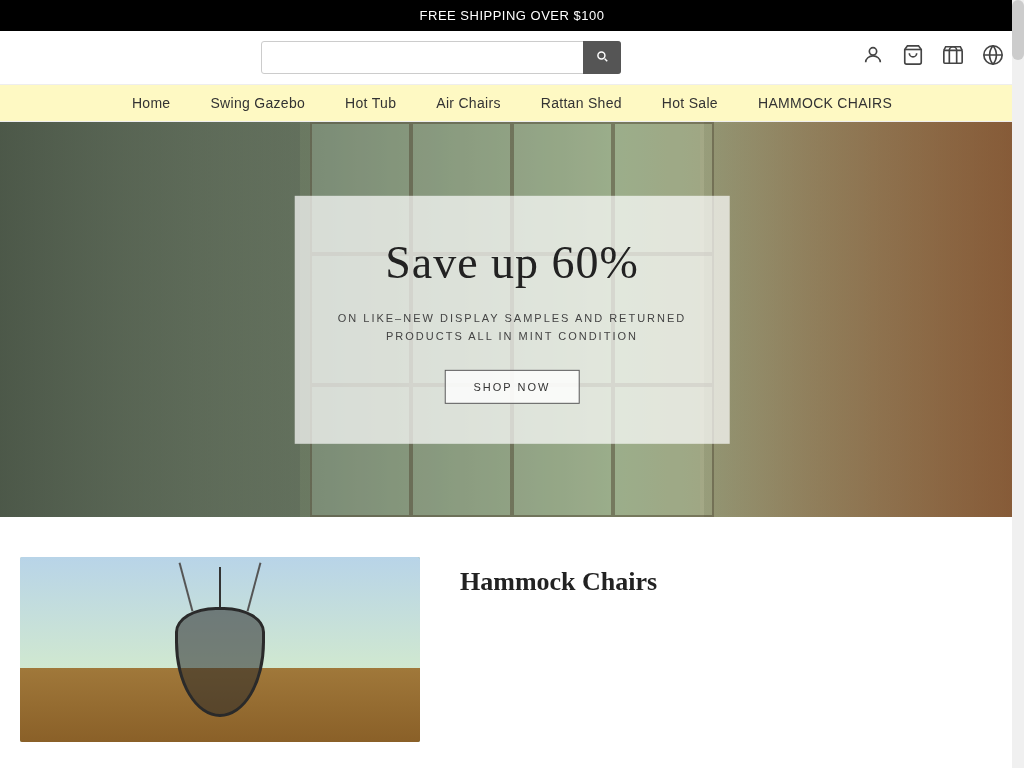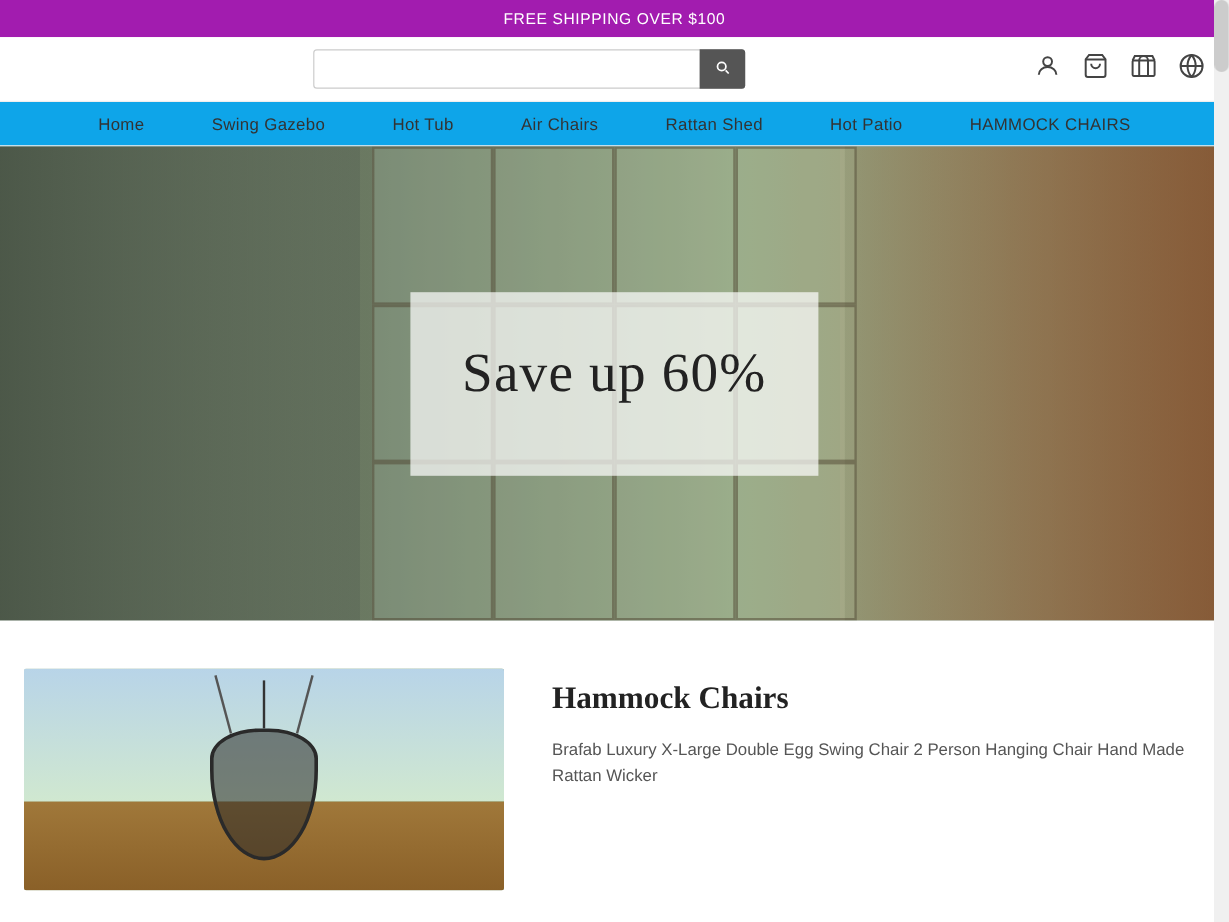--- a/index.html
+++ b/index.html
@@ -1,20 +1,20 @@
 <!DOCTYPE html>
 <html><head>
   <meta charset="utf-8">
   <style>
     * { margin: 0; padding: 0; box-sizing: border-box; }
     body { font-family: Arial, sans-serif; width: 1024px; overflow-x: hidden; background: #fff; }
 
     
     .announcement-bar {
-      background-color: #a21caf;
+      background-color: #000000;
       color: white;
       text-align: center;
       padding: 8px;
       font-size: 13px;
       letter-spacing: 0.5px;
     }
 
     
     .header {
       display: flex;
@@ -70,22 +70,22 @@
       font-size: 20px;
     }
 
     
     .nav {
       display: flex;
       justify-content: center;
       align-items: center;
       padding: 10px 14px;
       border-bottom: 1px solid #eee;
-      gap: 56px;
-      background: #0ea5e9;
+      gap: 40px;
+      background: #fef9c3;
     }
     .nav a {
       text-decoration: none;
       color: #333;
       font-size: 14px;
       letter-spacing: 0.3px;
       white-space: nowrap;
     }
 
     
@@ -104,21 +104,21 @@
       top: 0; left: 0;
     }
 
     .hero-overlay {
       position: absolute;
       top: 50%;
       left: 50%;
       transform: translate(-50%, -50%);
       background: rgba(255,255,255,0.7);
       padding: 40px 43px;
-      text-align: left;
+      text-align: center;
       min-width: 340px;
     }
     .hero-headline {
       font-size: 46px;
       font-weight: 400;
       color: #222;
       font-family: Georgia, serif;
       letter-spacing: 1px;
       margin-bottom: 20px;
     }
@@ -260,21 +260,21 @@
     </span>
   </div>
 </div>
 
 <nav class="nav">
   <a href="#">Home</a>
   <a href="#">Swing Gazebo</a>
   <a href="#">Hot Tub</a>
   <a href="#">Air Chairs</a>
   <a href="#">Rattan Shed</a>
-  <a href="#">Hot Patio</a>
+  <a href="#">Hot Sale</a>
   <a href="#">HAMMOCK CHAIRS</a>
 </nav>
 
 <section class="hero">
 
   <div class="hero-bg"></div>
 
   <div style="position:absolute;top:0;left:0;width:310px;height:100%;background:linear-gradient(to right, rgba(50,60,45,0.7) 0%, rgba(80,90,60,0.3) 100%);"></div>
 
   <div style="position:absolute;top:0;right:0;width:320px;height:100%;background:linear-gradient(to left, rgba(100,60,30,0.6) 0%, rgba(90,100,70,0.2) 100%);"></div>
@@ -291,20 +291,25 @@
     <div style="border:2px solid rgba(80,70,50,0.5);background:rgba(180,200,170,0.15);"></div>
     <div style="border:2px solid rgba(80,70,50,0.5);background:rgba(180,200,170,0.15);"></div>
     <div style="border:2px solid rgba(80,70,50,0.5);background:rgba(180,200,170,0.15);"></div>
     <div style="border:2px solid rgba(80,70,50,0.5);background:rgba(180,200,170,0.15);"></div>
     <div style="border:2px solid rgba(80,70,50,0.5);background:rgba(180,200,170,0.15);"></div>
     <div style="border:2px solid rgba(80,70,50,0.5);background:rgba(180,200,170,0.15);"></div>
   </div>
 
   <div class="hero-overlay">
     <h1 class="hero-headline">Save up 60%</h1>
+    <p class="hero-subtext">
+      <span>ON LIKE–NEW DISPLAY SAMPLES AND RETURNED</span><br>
+      <span>PRODUCTS ALL IN MINT CONDITION</span>
+    </p>
+    <a href="#" class="hero-cta">SHOP NOW</a>
   </div>
 </section>
 
 <section class="products-section">
 
   <div class="product-image-container">
     <div class="product-image-placeholder">
 
       <div class="hammock-bg"></div>
 
@@ -313,19 +318,18 @@
       <div style="position:absolute;top:10px;left:50%;transform:translateX(-50%);width:2px;height:40px;background:#333;"></div>
       <div style="position:absolute;top:50px;left:50%;transform:translateX(-50%);width:90px;height:110px;border:3px solid #2a2a2a;border-radius:50% 50% 55% 55% / 25% 25% 75% 75%;background:rgba(40,40,40,0.55);"></div>
 
       <div style="position:absolute;top:5px;left:calc(50% - 35px);width:2px;height:50px;background:#555;transform:rotate(-15deg);"></div>
       <div style="position:absolute;top:5px;left:calc(50% + 33px);width:2px;height:50px;background:#555;transform:rotate(15deg);"></div>
     </div>
   </div>
 
   <div class="product-info">
     <h2 class="product-title">Hammock Chairs</h2>
-    <p class="product-description">Brafab Luxury X-Large Double Egg Swing Chair 2 Person Hanging Chair Hand Made Rattan Wicker</p>
   </div>
 </section>
 
 <div class="scrollbar-indicator">
   <div class="scrollbar-thumb"></div>
 </div>
 
 </body></html>

